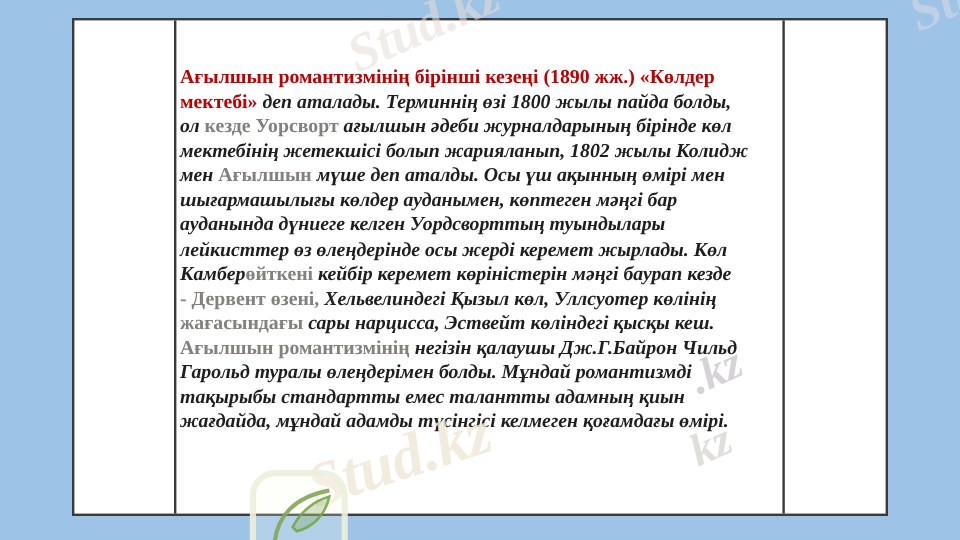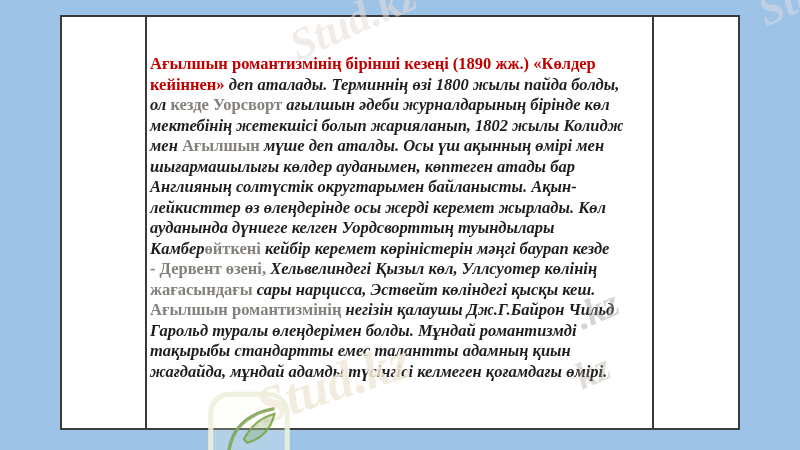--- a/index.html
+++ b/index.html
@@ -60,28 +60,27 @@
 <div class="wm wm-top-right">Stud.kz</div>
 <div class="wm wm-mid-right">.kz</div>
 <div class="wm wm-mid-right2">kz</div>
 <div class="wm wm-bottom">Stud.kz</div>
 
 <div class="slide-table">
   <div class="col-left"></div>
   <div class="col-main">
     <div id="text-block">
         <div class="line"><span class="seg-red">Ағылшын романтизмінің бірінші кезеңі (1890 жж.) «Көлдер</span></div>
-        <div class="line"><span class="seg-red">кейіннен»</span><span class="seg-dark"> деп аталады. Терминнің өзі 1800 жылы пайда болды,</span></div>
+        <div class="line"><span class="seg-red">мектебі»</span><span class="seg-dark"> деп аталады. Терминнің өзі 1800 жылы пайда болды,</span></div>
         <div class="line"><span class="seg-dark">ол </span><span class="seg-muted">кезде Уорсворт</span><span class="seg-dark"> ағылшын әдеби журналдарының бірінде көл</span></div>
         <div class="line"><span class="seg-dark">мектебінің жетекшісі болып жарияланып, 1802 жылы Колидж</span></div>
         <div class="line"><span class="seg-dark">мен </span><span class="seg-muted">Ағылшын</span><span class="seg-dark"> мүше деп аталды. Осы үш ақынның өмірі мен</span></div>
-        <div class="line"><span class="seg-dark">шығармашылығы көлдер ауданымен, көптеген атады бар</span></div>
-        <div class="line"><span class="seg-dark">Англияның солтүстік округтарымен байланысты. Ақын-</span></div>
+        <div class="line"><span class="seg-dark">шығармашылығы көлдер ауданымен, көптеген мәңгі бар</span></div>
+        <div class="line"><span class="seg-dark">ауданында дүниеге келген Уордсворттың туындылары</span></div>
         <div class="line"><span class="seg-dark">лейкисттер өз өлеңдерінде осы жерді керемет жырлады. Көл</span></div>
-        <div class="line"><span class="seg-dark">ауданында дүниеге келген Уордсворттың туындылары</span></div>
         <div class="line"><span class="seg-dark">Камбер</span><span class="seg-muted">өйткені</span><span class="seg-dark"> кейбір керемет көріністерін мәңгі баурап кезде</span></div>
         <div class="line"><span class="seg-muted">- Дервент өзені,</span><span class="seg-dark"> Хельвелиндегі Қызыл көл, Уллсуотер көлінің</span></div>
         <div class="line"><span class="seg-muted">жағасындағы</span><span class="seg-dark"> сары нарцисса, Эствейт көліндегі қысқы кеш.</span></div>
         <div class="line"><span class="seg-muted">Ағылшын романтизмінің</span><span class="seg-dark"> негізін қалаушы Дж.Г.Байрон Чильд</span></div>
         <div class="line"><span class="seg-dark">Гарольд туралы өлеңдерімен болды. Мұндай романтизмді</span></div>
         <div class="line"><span class="seg-dark">тақырыбы стандартты емес талантты адамның қиын</span></div>
         <div class="line"><span class="seg-dark">жағдайда, мұндай адамды түсінгісі келмеген қоғамдағы өмірі.</span></div>
       </div>
   </div>
   <div class="col-right"></div>

